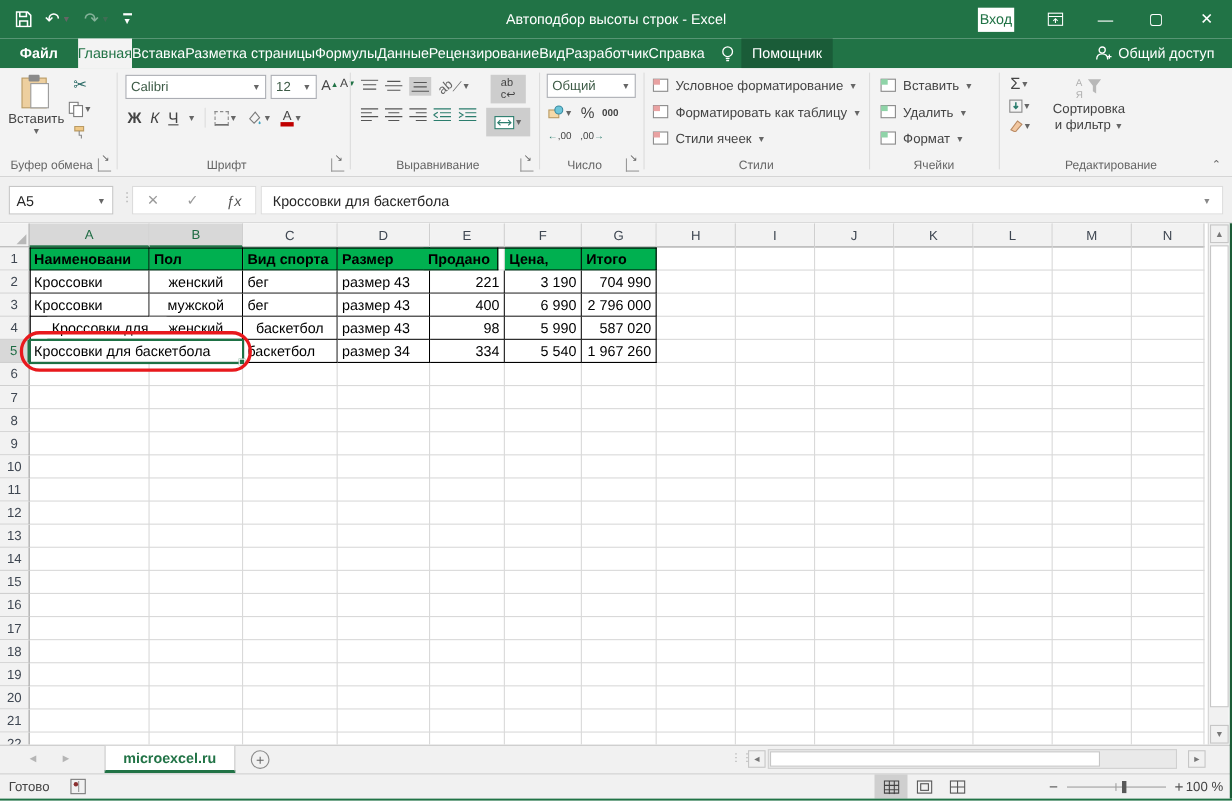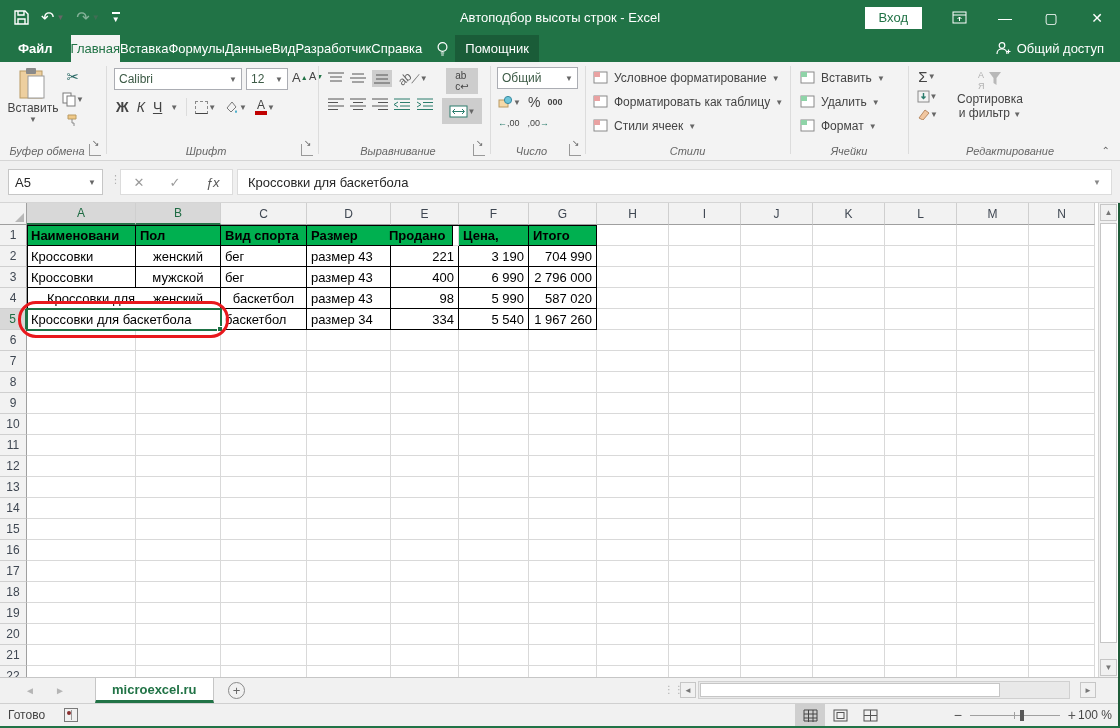--- a/index.html
+++ b/index.html
@@ -11,37 +11,37 @@
   
   #titlebar { position:absolute; left:0; top:0; width:1120px; height:35px; background:#217346; color:#fff; }
   .qat { position:absolute; left:10px; top:0; height:35px; display:flex; align-items:center; gap:4px; }
   .qat-btn { display:flex; align-items:center; color:#fff; padding:2px 4px; cursor:pointer; }
   .qat-btn .dd { font-size:8px; margin-left:2px; }
   .qat-btn.dim { opacity:.45; }
   #win-title { position:absolute; left:0; right:0; top:0; height:35px; display:flex; align-items:center;
                justify-content:center; font-size:13px; pointer-events:none; }
   .win-controls { position:absolute; right:0; top:0; height:35px; display:flex; align-items:stretch; }
   .win-btn { width:46px; display:flex; align-items:center; justify-content:center; color:#fff; font-size:14px; cursor:pointer; }
-  #signin-btn { background:#fff; color:#217346; font-size:13px; height:22px; align-self:center; padding:0 14px;
+  #signin-btn { background:#fff; color:#217346; font-size:13px; height:22px; align-self:center; padding:0 2px;
                 display:flex; align-items:center; margin-right:14px; cursor:pointer; }
 
   
   #tabrow { position:absolute; left:0; top:35px; width:1120px; height:27px; background:#217346; display:flex; align-items:stretch; }
   .rtab { color:#fff; display:flex; align-items:center; padding:0 0; font-size:13px; cursor:pointer; white-space:nowrap; }
   .rtab.active { background:#f3f3f3; color:#217346; }
   .rtab.file { font-weight:bold; padding:0 18px; }
   #assistant-tab { background:#1a5c38; color:#fff; display:flex; align-items:center; padding:0 10px; margin-left:2px; cursor:pointer; }
   #bulb { color:#fff; margin:0 4px 0 14px; display:flex; align-items:center; }
   #share { position:absolute; right:16px; top:35px; height:27px; display:flex; align-items:center; gap:6px; color:#fff; cursor:pointer; }
 
   
   #ribbon { position:absolute; left:0; top:62px; width:1120px; height:99px; background:#f3f3f3; border-bottom:1px solid #d5d5d5; font-size:12px; color:#444; }
   .rgroup { position:absolute; top:0; height:98px; }
   .gsep { position:absolute; top:4px; width:1px; height:88px; background:#dcdcdc; }
-  .glabel { position:absolute; bottom:3px; left:0; right:0; text-align:center; font-size:11px; color:#666;font-style:italic; }
+  .glabel { position:absolute; bottom:3px; left:0; right:0; text-align:center; font-size:11px; color:#666; }
   .launcher { position:absolute; bottom:4px; width:12px; height:12px; border:1px solid #999; border-top:none; border-right:none; cursor:pointer; }
   .launcher:after { content:"↘"; position:absolute; left:2px; top:-6px; font-size:9px; color:#666; }
   .combo { background:#fff; border:1px solid #abadb3; display:flex; align-items:center; height:22px; padding:0 4px; color:#3d5b46; cursor:pointer; }
   .combo .dd, .dd { font-size:8px; color:#666; }
   .combo .val { flex:1; }
   .ribtn { display:flex; align-items:center; justify-content:center; cursor:pointer; color:#444; }
   .ribtn.on { background:#cdcdcd; }
   .lines-icon svg { display:block; }
   .big-btn { position:absolute; display:flex; flex-direction:column; align-items:center; cursor:pointer; }
   .big-btn .cap { font-size:12px; color:#444; line-height:14px; text-align:center; }
@@ -157,22 +157,24 @@
       <div class="win-btn">
           <span>✕</span>
         </div>
     </div>
   </div>
 
   <div id="tabrow">
     <span class="rtab file">Файл</span>
       <span class="rtab active">Главная</span>
       <span class="rtab">Вставка</span>
+      <span class="rtab">Разметка страницы</span>
       <span class="rtab">Формулы</span>
       <span class="rtab">Данные</span>
+      <span class="rtab">Рецензирование</span>
       <span class="rtab">Вид</span>
       <span class="rtab">Разработчик</span>
       <span class="rtab">Справка</span>
       <span id="tabs-anchor"></span>
     <span id="bulb">
       <span class="ico">
         <svg width="13" height="16" viewBox="0 0 13 16">
             <circle cx="6.5" cy="6" r="4.4" fill="none" stroke="#fff" stroke-width="1.2"></circle>
             <path d="M4.8 12 h3.4 M5.2 14 h2.6" stroke="#fff" stroke-width="1.2"></path>
           </svg>

